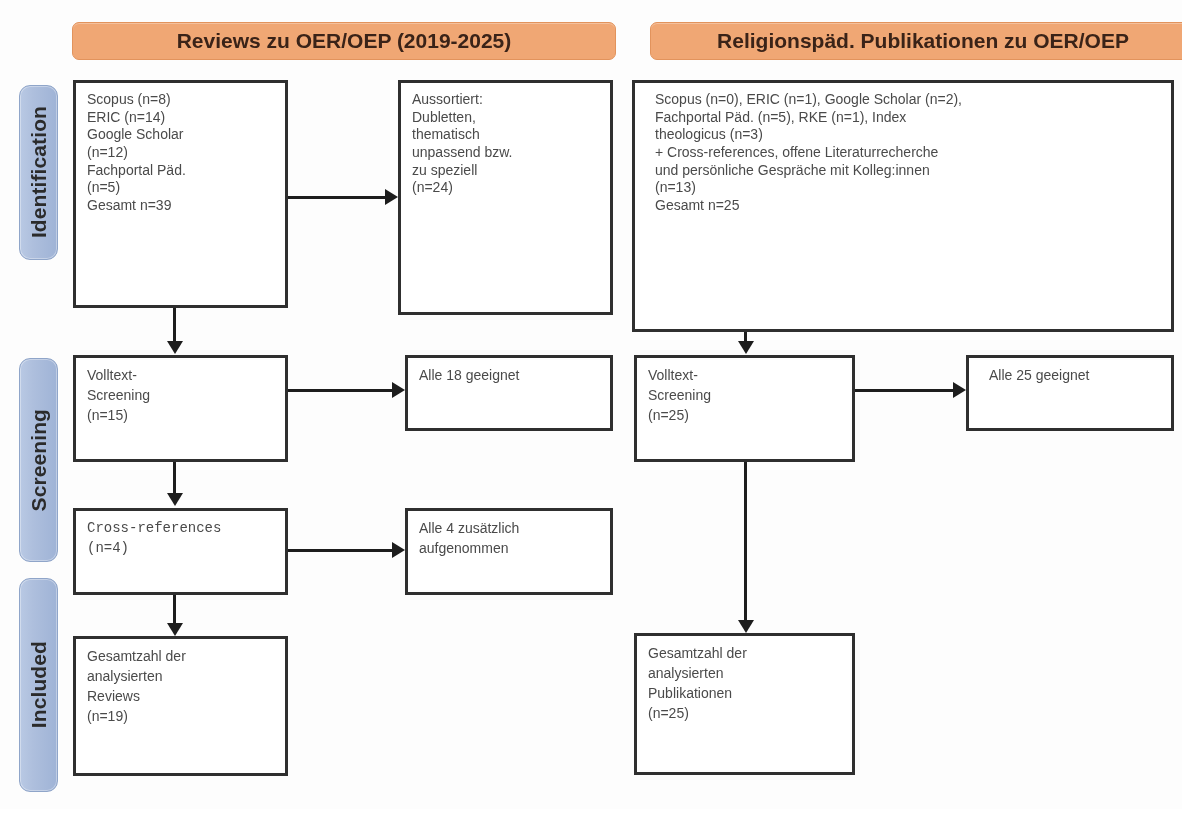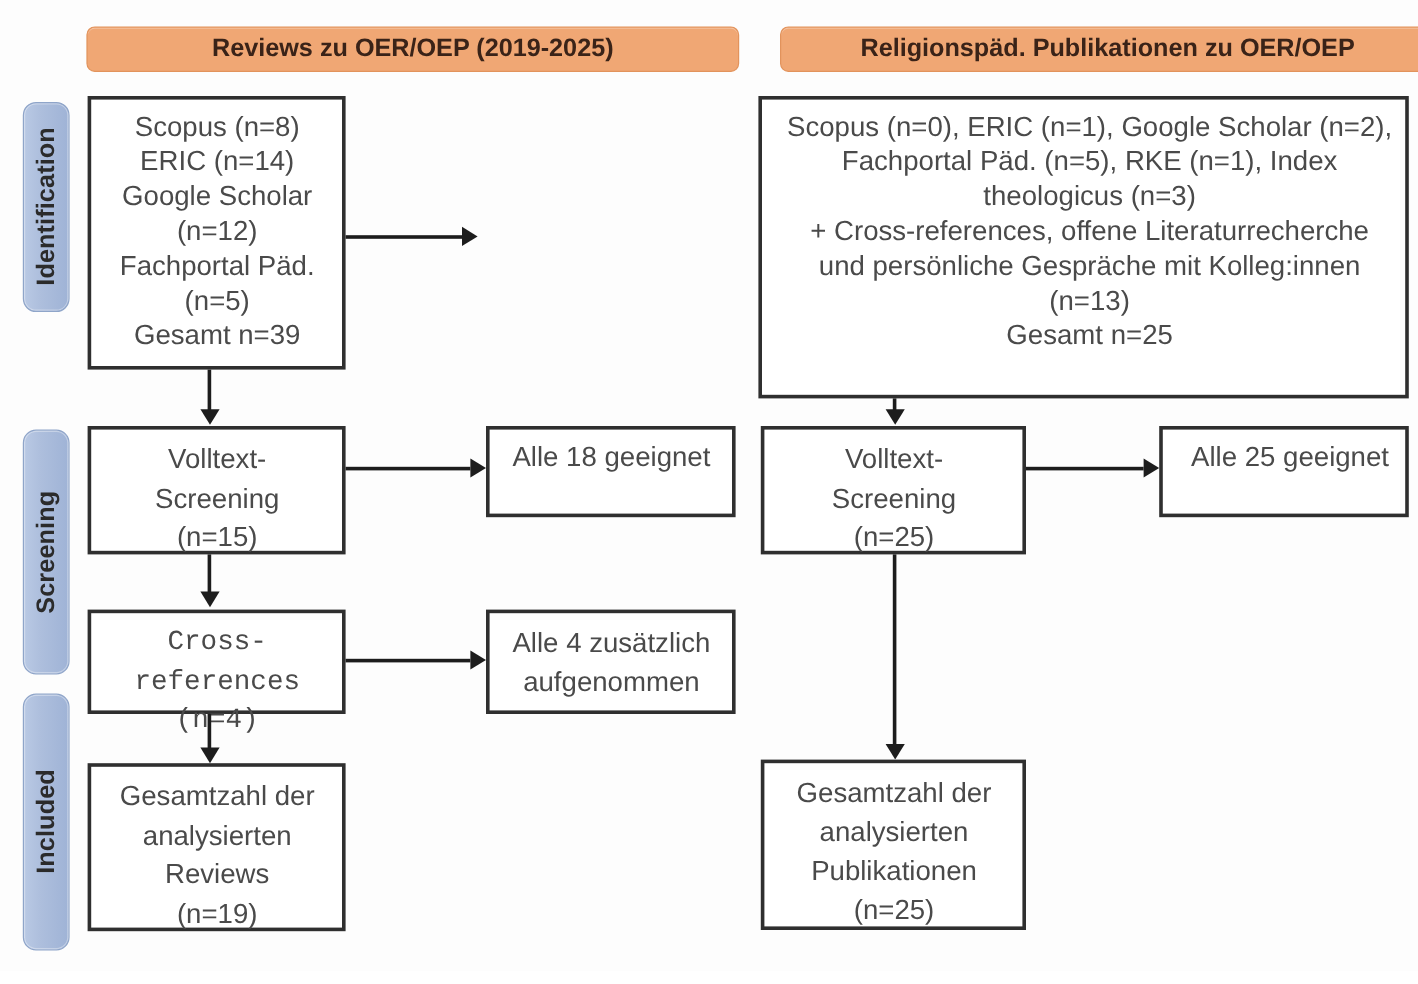--- a/index.html
+++ b/index.html
@@ -2,21 +2,21 @@
 <html><head>
 <meta charset="utf-8">
 <style>
   html,body{margin:0;padding:0;}
   body{
     width:1182px;height:820px;
     background:#ffffff;
     font-family:"Liberation Sans","DejaVu Sans",sans-serif;
     overflow:hidden;
   }
-  #stage{position:relative;width:1182px;height:809px;background:#fdfdfd;text-align:center;}
+  #stage{position:relative;width:1182px;height:809px;background:#fdfdfd;}
 
   
   .phase-pill{
     position:absolute;
     width:37px;
     border-radius:11px;
     background:linear-gradient(to right,#b9c9e4 0%,#aebfdd 35%,#9fb3d6 100%);
     border:1px solid #8fa5c9;
     box-shadow:inset 0 0 0 1px rgba(255,255,255,.35);
     display:flex;align-items:center;justify-content:center;
@@ -47,21 +47,21 @@
 
   
   .box{
     position:absolute;
     background:#ffffff;
     border:3px solid #2f2f2f;
     box-sizing:border-box;
     padding:8px 10px 6px 11px;
   }
   .box .txt{
-    font-size:23px;
+    font-size:14px;
     line-height:1.30;
     color:#4a4a4a;
     white-space:pre-line;
     font-weight:400;
   }
   .box.dense .txt{line-height:1.26;}
   .box.loose .txt{line-height:1.42;}
 
   
   .vline{position:absolute;width:3px;background:#1d1d1d;}
@@ -107,20 +107,28 @@
   <div class="box dense" style="left:73px;top:80px;width:215px;height:228px;">
     <div class="txt">Scopus (n=8)
 ERIC (n=14)
 Google Scholar
 (n=12)
 Fachportal Päd.
 (n=5)
 Gesamt n=39</div>
   </div>
 
+  <div class="box dense" style="left:398px;top:80px;width:215px;height:235px;">
+    <div class="txt">Aussortiert:
+Dubletten,
+thematisch
+unpassend bzw.
+zu speziell
+(n=24)</div>
+  </div>
 
   <div class="hline" style="left:288px;top:196px;width:97px;"></div>
   <div class="arrow-right" style="left:385px;top:189px;"></div>
 
   <div class="vline" style="left:173px;top:308px;width:3px;height:35px;"></div>
   <div class="arrow-down" style="left:167px;top:341px;"></div>
 
   <div class="box loose" style="left:73px;top:355px;width:215px;height:107px;">
     <div class="txt">Volltext-
 Screening

